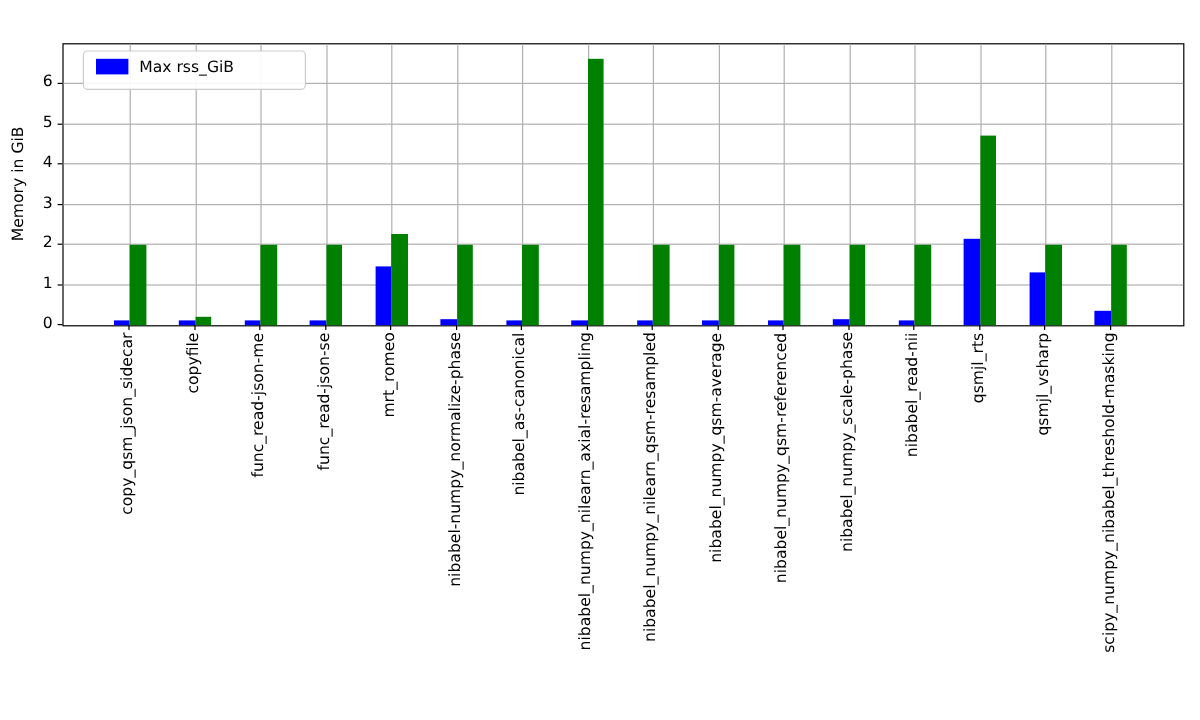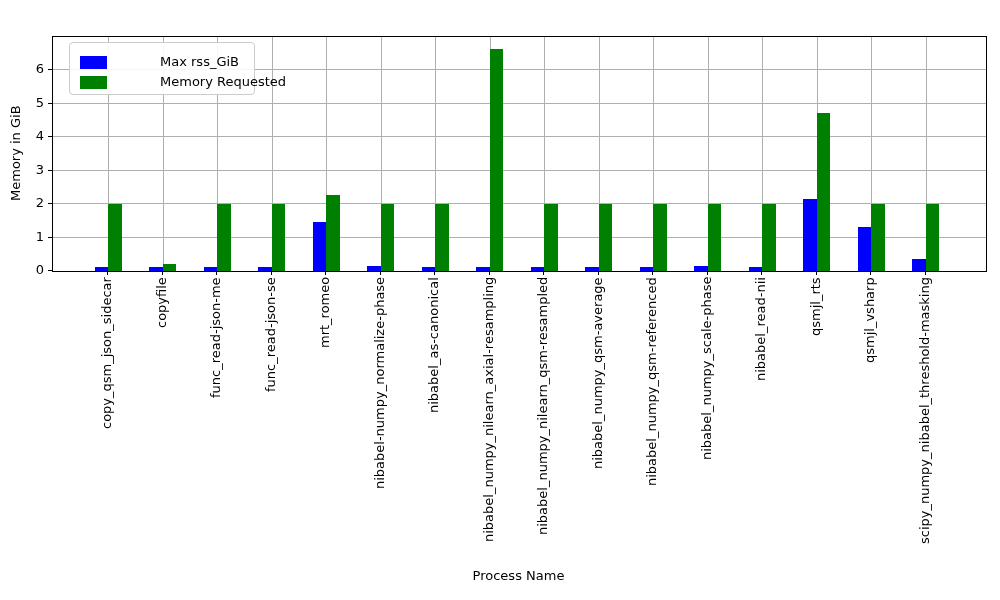--- a/index.html
+++ b/index.html
@@ -80,24 +80,23 @@
     left: 16px; top: 5px;
     width: 184px;
     background: rgba(255,255,255,0.9);
     border: 1px solid #cccccc;
     border-radius: 4px;
     padding: 6px 0 5px 0;
     z-index: 5;
   }
   .legend-entry {
     display: flex;
-    align-items: flex-end;
+    align-items: flex-start;
     height: 20px;
     padding-left: 10px;
-    gap: 44px;
   }
   .legend-swatch {
     display: inline-block;
     width: 27px; height: 13px;
     margin-right: 9px;
     flex: 0 0 auto;
   }
   .legend-label { font-size: 13px; white-space: nowrap; }
 </style>
 </head>
@@ -166,24 +165,20 @@
         <div class="bar" style="left: 818.42px; width: 13.5px; height: 66.8571px; background: rgb(0, 128, 0);"></div>
         <div class="bar" style="left: 859.45px; width: 13.5px; height: 12.3686px; background: rgb(0, 0, 255);"></div>
         <div class="bar" style="left: 872.95px; width: 13.5px; height: 66.8571px; background: rgb(0, 128, 0);"></div>
       </div>
 
     <div class="legend">
       <div class="legend-entry">
         <span class="legend-swatch" id="swatch-0" style="background: rgb(0, 0, 255);"></span>
         <span class="legend-label">Max rss_GiB</span>
       </div>
-      <div class="legend-entry">
-        <span class="legend-swatch" id="swatch-1" style="background: rgb(0, 128, 0);"></span>
-        <span class="legend-label">Memory Requested</span>
-      </div>
     </div>
   </div>
 
   <div id="y-axis-layer">
       <div class="y-tick" style="top: 270px;"></div>
       <div class="y-tick-label" style="top: 262px;">0</div>
       <div class="y-tick" style="top: 236.571px;"></div>
       <div class="y-tick-label" style="top: 228.571px;">1</div>
       <div class="y-tick" style="top: 203.143px;"></div>
       <div class="y-tick-label" style="top: 195.143px;">2</div>
@@ -224,15 +219,14 @@
       <div class="x-tick" style="left: 761.36px;"></div>
       <div class="x-tick-label" style="left: 753.36px;">nibabel_read-nii</div>
       <div class="x-tick" style="left: 815.89px;"></div>
       <div class="x-tick-label" style="left: 807.89px;">qsmjl_rts</div>
       <div class="x-tick" style="left: 870.42px;"></div>
       <div class="x-tick-label" style="left: 862.42px;">qsmjl_vsharp</div>
       <div class="x-tick" style="left: 924.95px;"></div>
       <div class="x-tick-label" style="left: 916.95px;">scipy_numpy_nibabel_threshold-masking</div>
     </div>
 
-  <div class="x-axis-label">Process Name</div>
 
 </div>
 
 </body></html>

